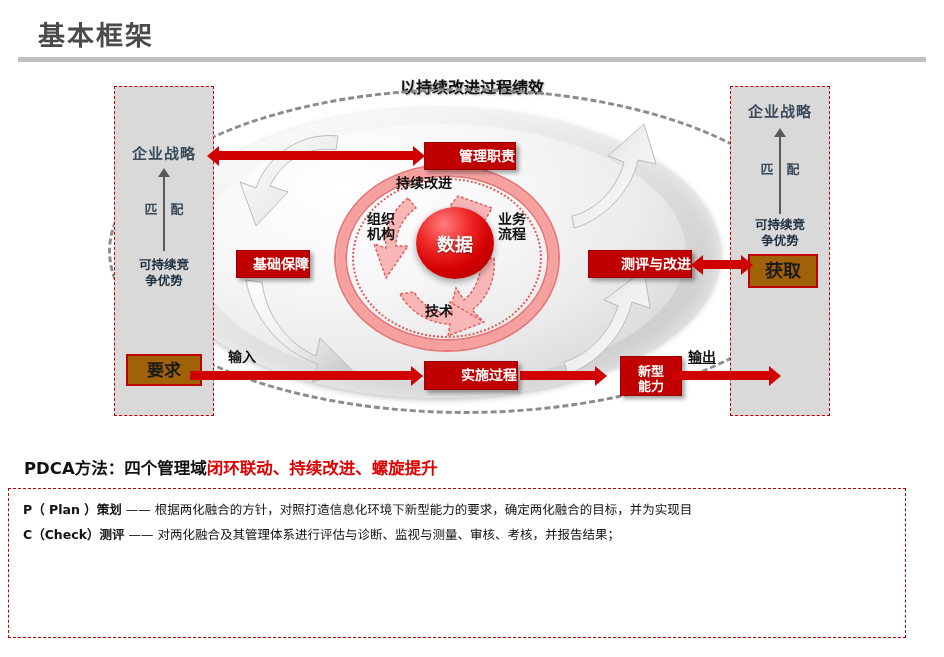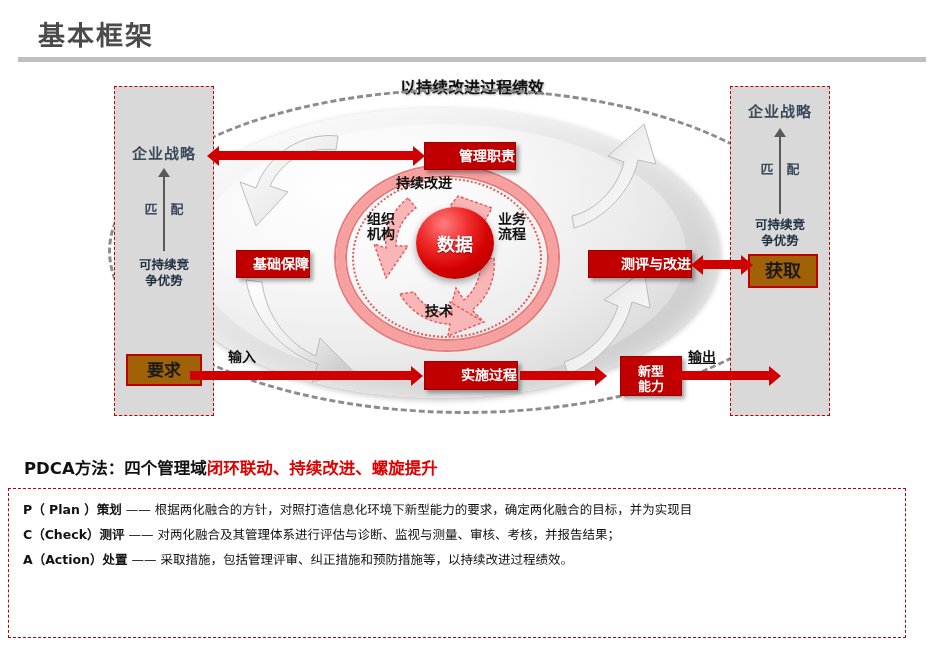--- a/index.html
+++ b/index.html
@@ -305,17 +305,14 @@
 
   <div class="pdca-item">
     <span class="pdca-key">P（ Plan ）策划</span><span class="pdca-dash">——</span><span class="pdca-body">根据两化融合的方针，对照打造信息化环境下新型能力的要求，确定两化融合的目标，并为实现目</span>
   </div>
 
 
   <div class="pdca-item">
     <span class="pdca-key">C（Check）测评</span><span class="pdca-dash">——</span><span class="pdca-body">对两化融合及其管理体系进行评估与诊断、监视与测量、审核、考核，并报告结果；</span>
   </div>
 
-  <div class="pdca-item">
-    <span class="pdca-key">A（Action）处置</span><span class="pdca-dash">——</span><span class="pdca-body">采取措施，包括管理评审、纠正措施和预防措施等，以持续改进过程绩效。</span>
-  </div>
 
 </div>
 
 </body></html>

